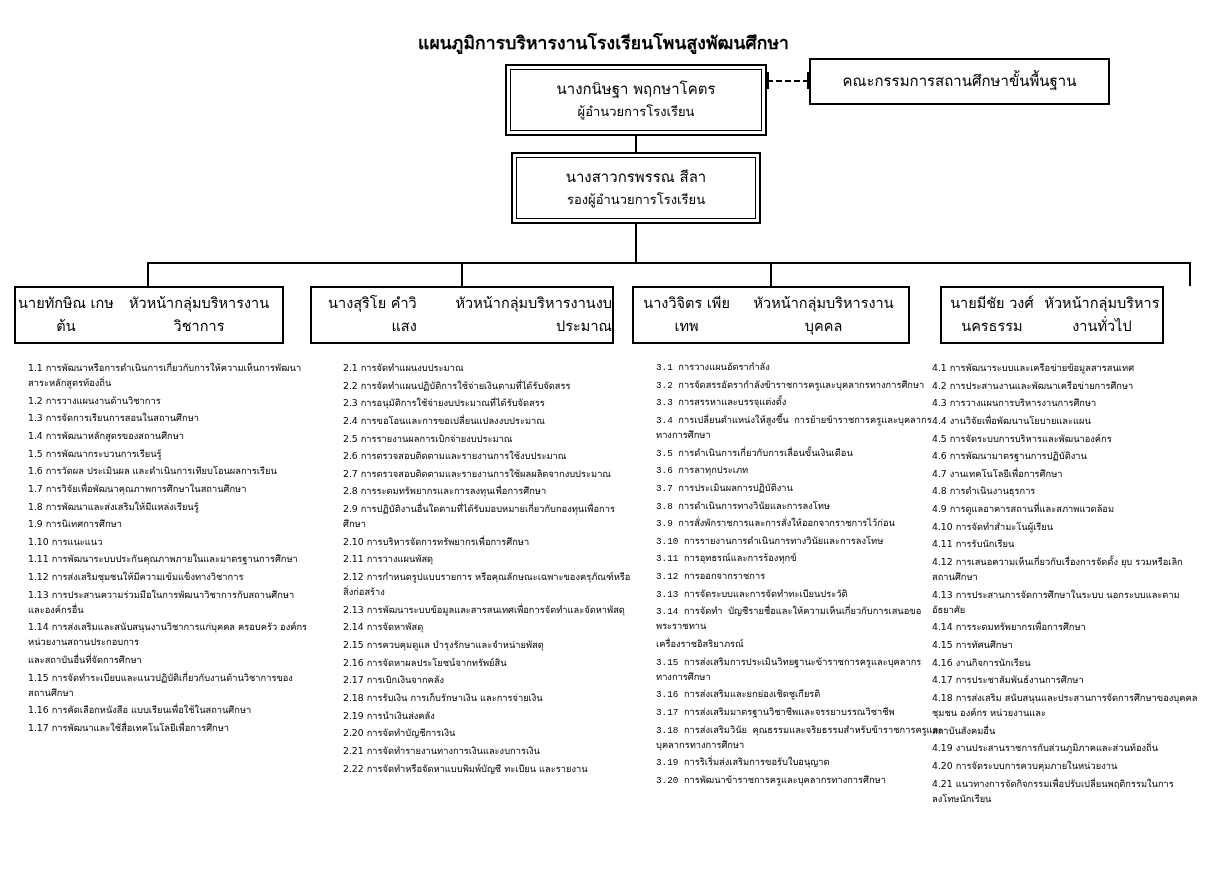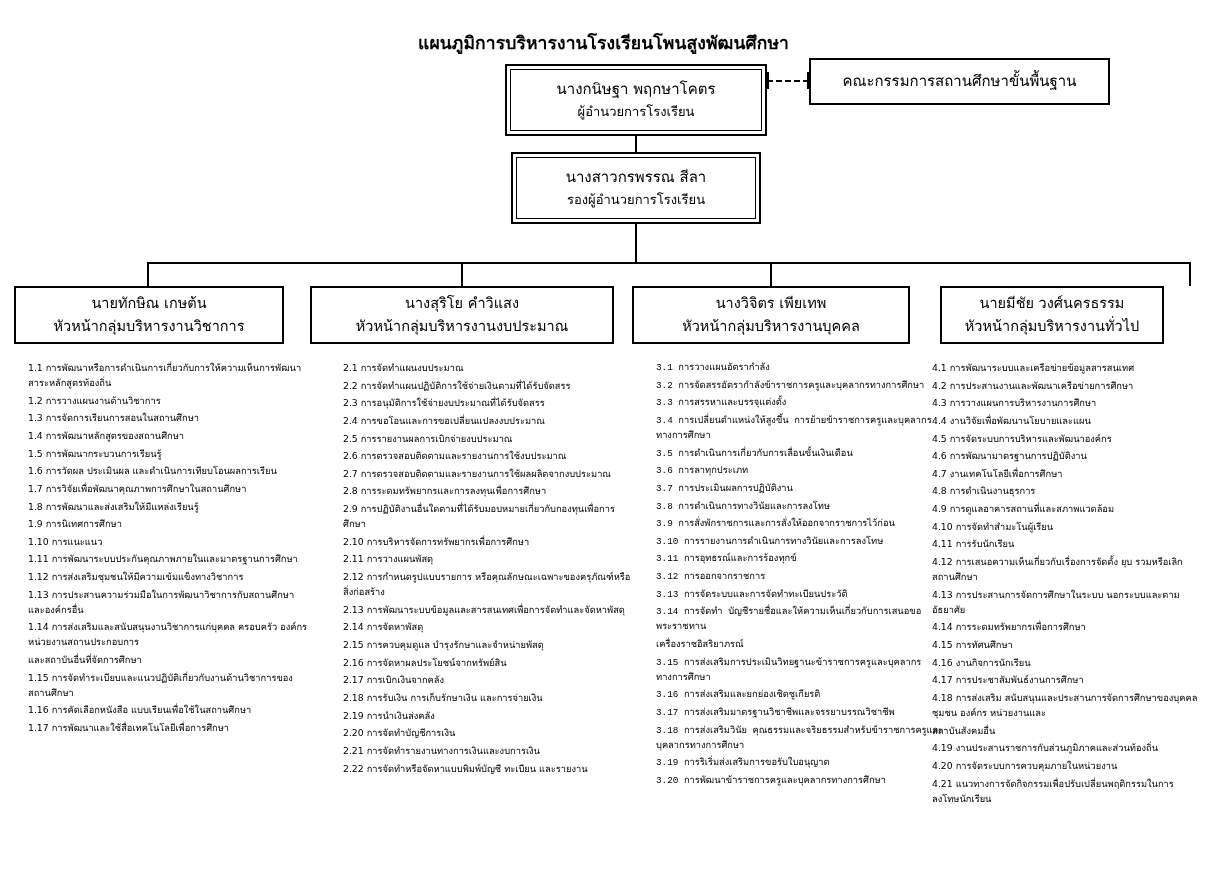--- a/index.html
+++ b/index.html
@@ -71,21 +71,21 @@
   #deputy-box { left: 511px; top: 152px; width: 250px; height: 72px; }
 
   
   .dept-box {
     position: absolute;
     top: 286px;
     height: 58px;
     background: #ffffff;
     border: 2px solid #000000;
     display: flex;
-    flex-direction: column;
+    flex-direction: row;
     align-items: center;
     justify-content: center;
     text-align: center;
     z-index: 5;
   }
   .dept-box .name  { font-size: 14.5px; line-height: 1.6; }
   .dept-box .title { font-size: 14.5px; line-height: 1.6; }
 
   #dept-box-0 { left: 14px;  width: 270px; }
   #dept-box-1 { left: 310px; width: 304px; text-align: right; }

